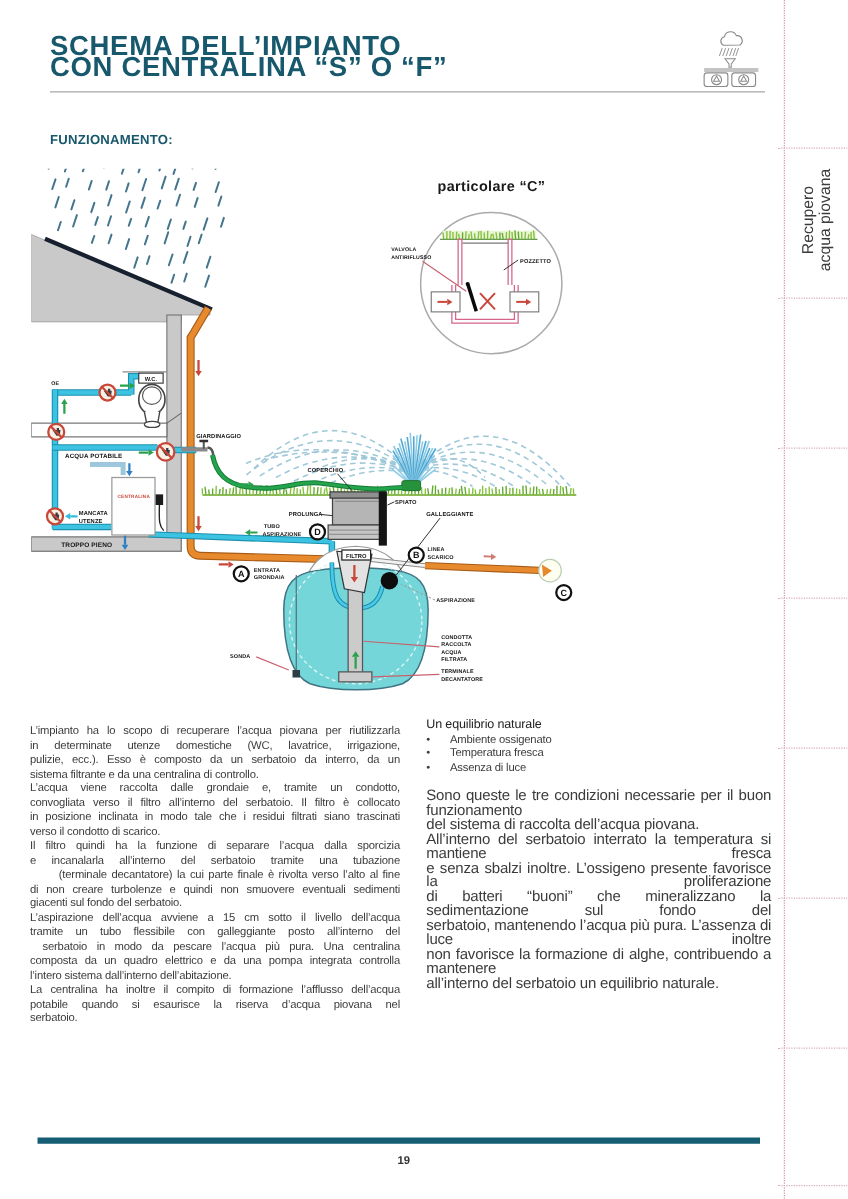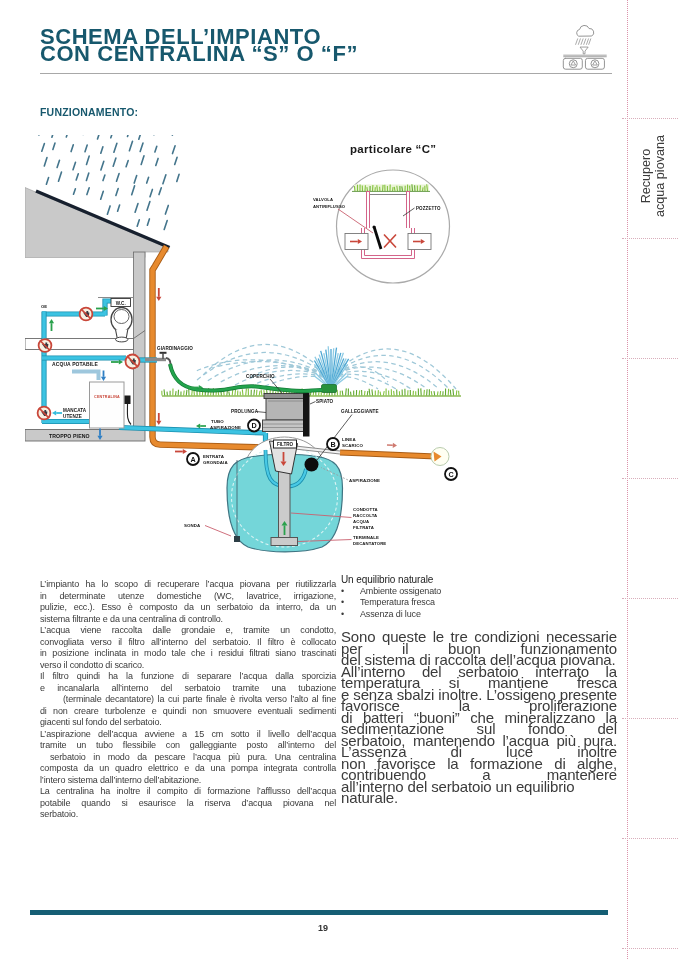--- a/index.html
+++ b/index.html
@@ -634,21 +634,21 @@
 <div style="position:absolute;left:622px;top:478px;width:56px;height:0;border-top:1px dotted #d9aebb"></div>
 <div style="position:absolute;left:622px;top:598px;width:56px;height:0;border-top:1px dotted #d9aebb"></div>
 <div style="position:absolute;left:622px;top:718px;width:56px;height:0;border-top:1px dotted #d9aebb"></div>
 <div style="position:absolute;left:622px;top:838px;width:56px;height:0;border-top:1px dotted #d9aebb"></div>
 <div style="position:absolute;left:622px;top:948px;width:56px;height:0;border-top:1px dotted #d9aebb"></div>
 
 <div style="position:absolute;left:654px;top:176px;width:0;height:0">
     <div style="position:absolute;transform:translate(-50%,-50%) rotate(-90deg);white-space:nowrap;font-size:12.6px;line-height:13.8px;color:#3b3b3b;text-align:center">Recupero<br>acqua piovana</div>
   </div>
 
-<div style="position:absolute;left:40px;top:579px;width:296px;font-size:9px;line-height:11.5px;letter-spacing:-0.15px;color:#3b3b3b">
+<div style="position:absolute;left:24px;top:579px;width:296px;font-size:9px;line-height:11.5px;letter-spacing:-0.15px;color:#3b3b3b">
     <div style="text-align:justify;text-align-last:justify;">L’impianto ha lo scopo di recuperare l’acqua piovana per riutilizzarla</div>
     <div style="text-align:justify;text-align-last:justify;">in determinate utenze domestiche (WC, lavatrice, irrigazione,</div>
     <div style="text-align:justify;text-align-last:justify;">pulizie, ecc.). Esso è composto da un serbatoio da interro, da un</div>
     <div style="">sistema filtrante e da una centralina di controllo.</div>
     <div style="text-align:justify;text-align-last:justify;">L’acqua viene raccolta dalle grondaie e, tramite un condotto,</div>
     <div style="text-align:justify;text-align-last:justify;">convogliata verso il filtro all’interno del serbatoio. Il filtro è collocato</div>
     <div style="text-align:justify;text-align-last:justify;">in posizione inclinata in modo tale che i residui filtrati siano trascinati</div>
     <div style="">verso il condotto di scarico.</div>
     <div style="text-align:justify;text-align-last:justify;">Il filtro quindi ha la funzione di separare l’acqua dalla sporcizia</div>
     <div style="text-align:justify;text-align-last:justify;">e incanalarla all’interno del serbatoio tramite una tubazione</div>
@@ -666,21 +666,21 @@
   </div>
 
 <div style="position:absolute;left:341px;top:574px;width:276px;font-size:10px;font-weight:normal;letter-spacing:-0.1px;color:#222">Un equilibrio naturale</div>
 
 <div style="position:absolute;left:341px;top:586px;width:276px;font-size:9px;line-height:11.3px;letter-spacing:-0.15px;color:#3b3b3b">
 <div><span style="display:inline-block;width:19px">•</span>Ambiente ossigenato</div>
 <div><span style="display:inline-block;width:19px">•</span>Temperatura fresca</div>
 <div><span style="display:inline-block;width:19px">•</span>Assenza di luce</div>
 </div>
 
-<div style="position:absolute;left:341px;top:631px;width:276px;font-size:15px;line-height:11.5px;letter-spacing:-0.15px;color:#3b3b3b">
+<div style="position:absolute;left:341px;top:631px;width:276px;font-size:12px;line-height:11.5px;letter-spacing:-0.15px;color:#3b3b3b">
     <div style="text-align:justify;text-align-last:justify;">Sono queste le tre condizioni necessarie per il buon funzionamento</div>
     <div style="">del sistema di raccolta dell’acqua piovana.</div>
     <div style="text-align:justify;text-align-last:justify;">All’interno del serbatoio interrato la temperatura si mantiene fresca</div>
     <div style="text-align:justify;text-align-last:justify;">e senza sbalzi inoltre. L’ossigeno presente favorisce la proliferazione</div>
     <div style="text-align:justify;text-align-last:justify;">di batteri “buoni” che mineralizzano la sedimentazione sul fondo del</div>
     <div style="text-align:justify;text-align-last:justify;">serbatoio, mantenendo l’acqua più pura. L’assenza di luce inoltre</div>
     <div style="text-align:justify;text-align-last:justify;">non favorisce la formazione di alghe, contribuendo a mantenere</div>
     <div style="">all’interno del serbatoio un equilibrio naturale.</div>
   </div>
 

